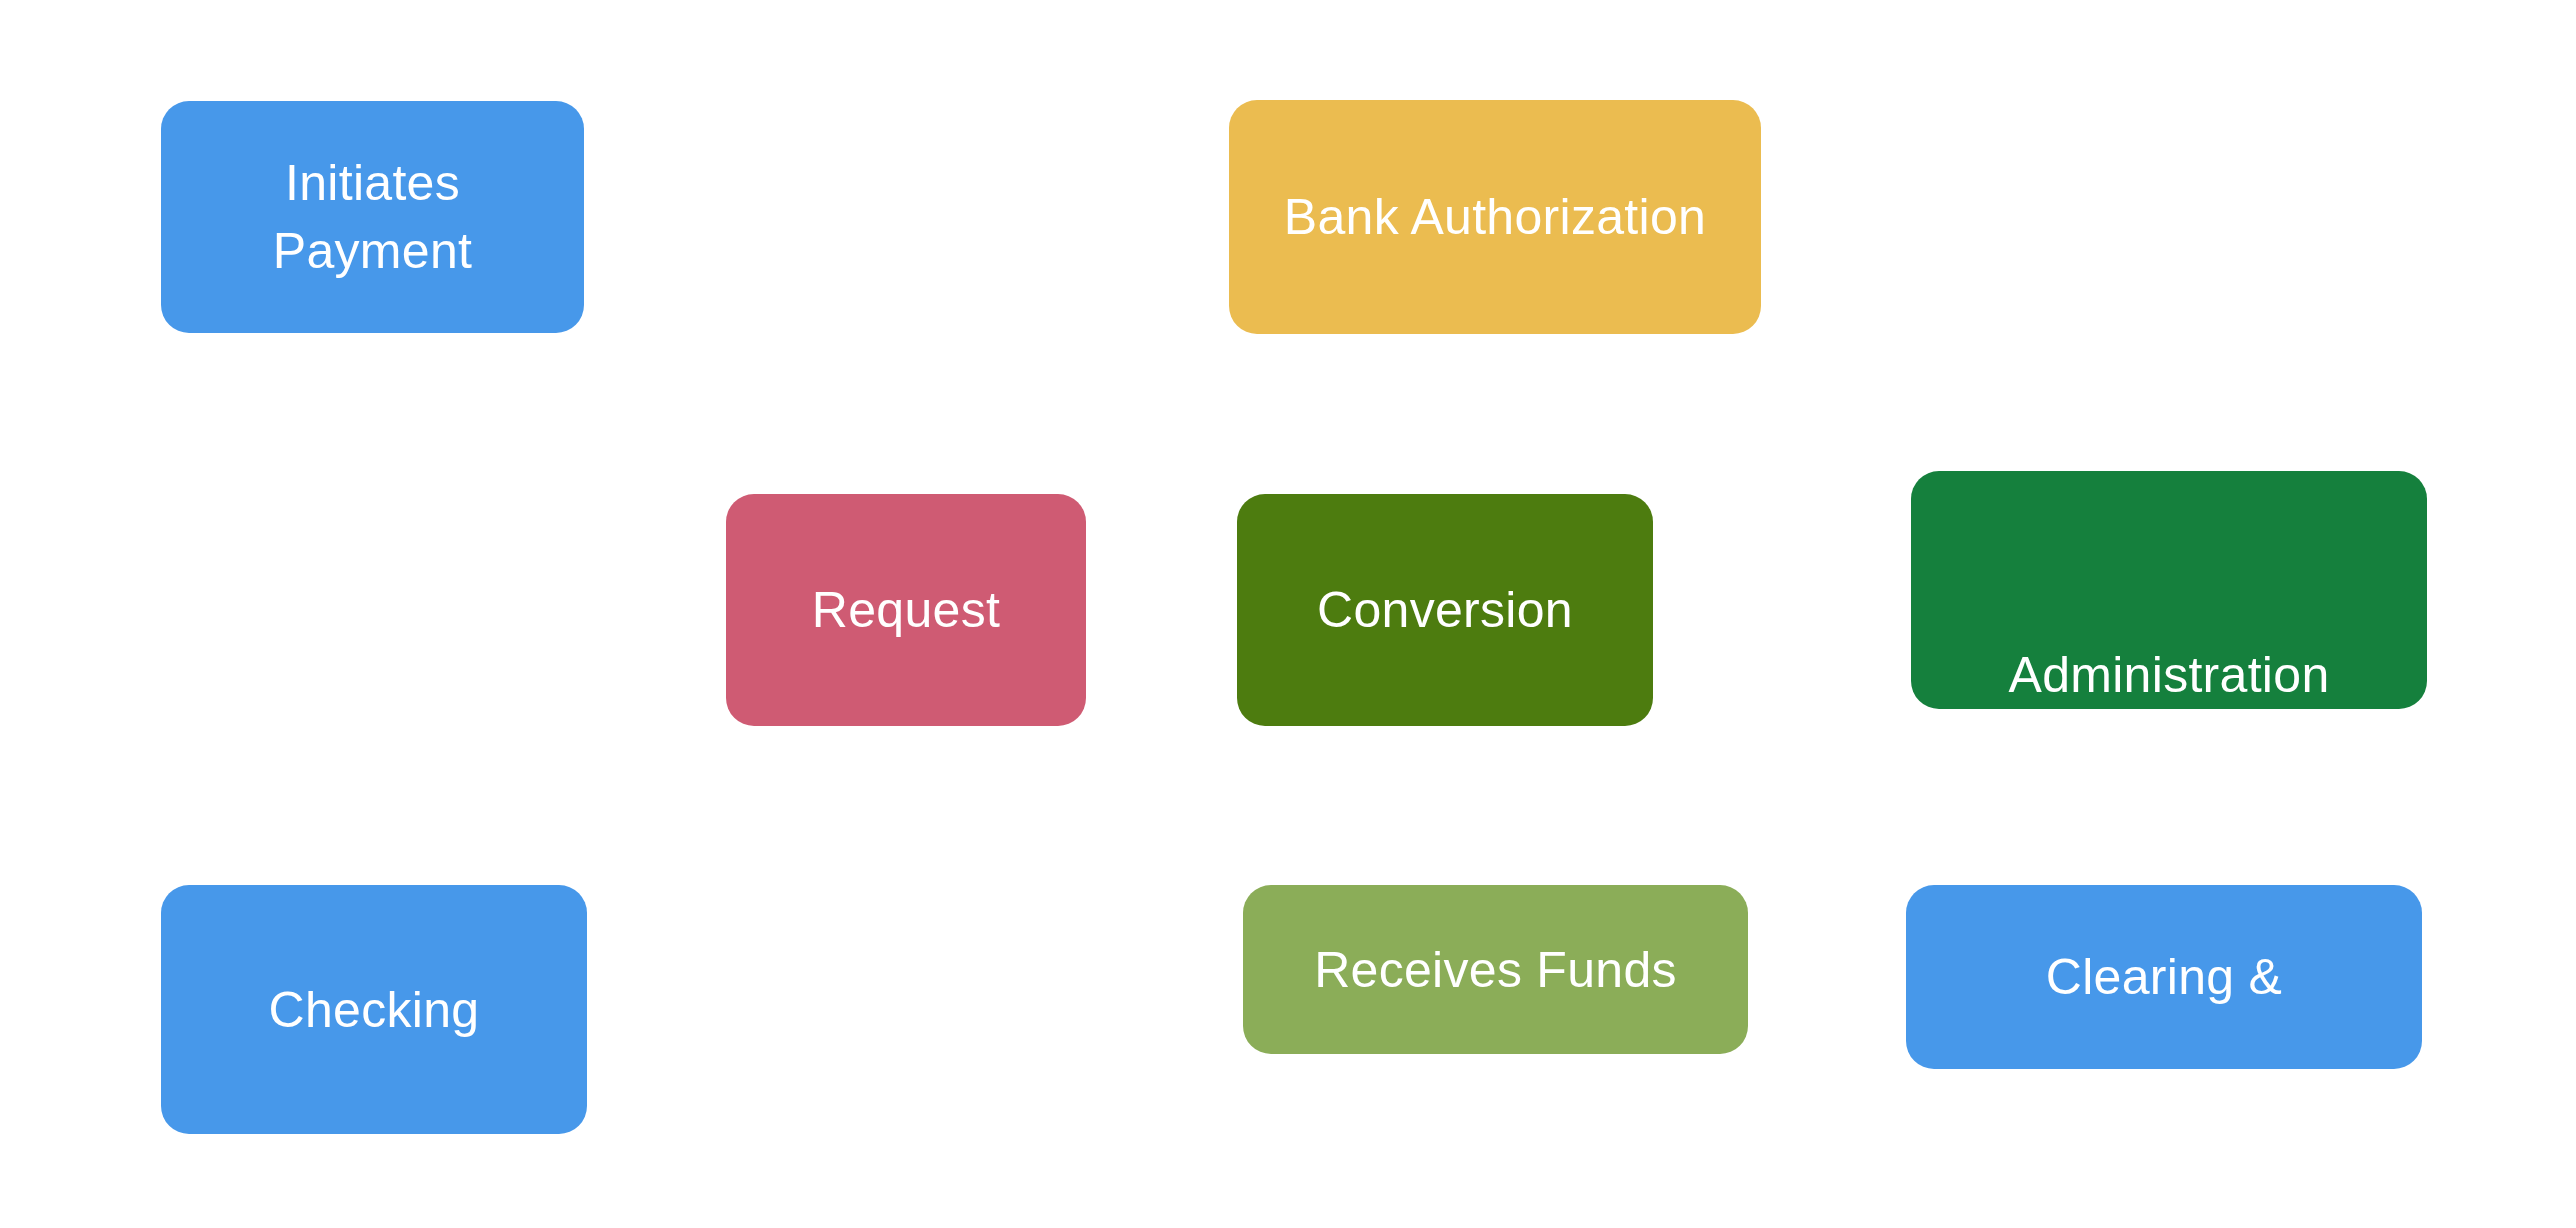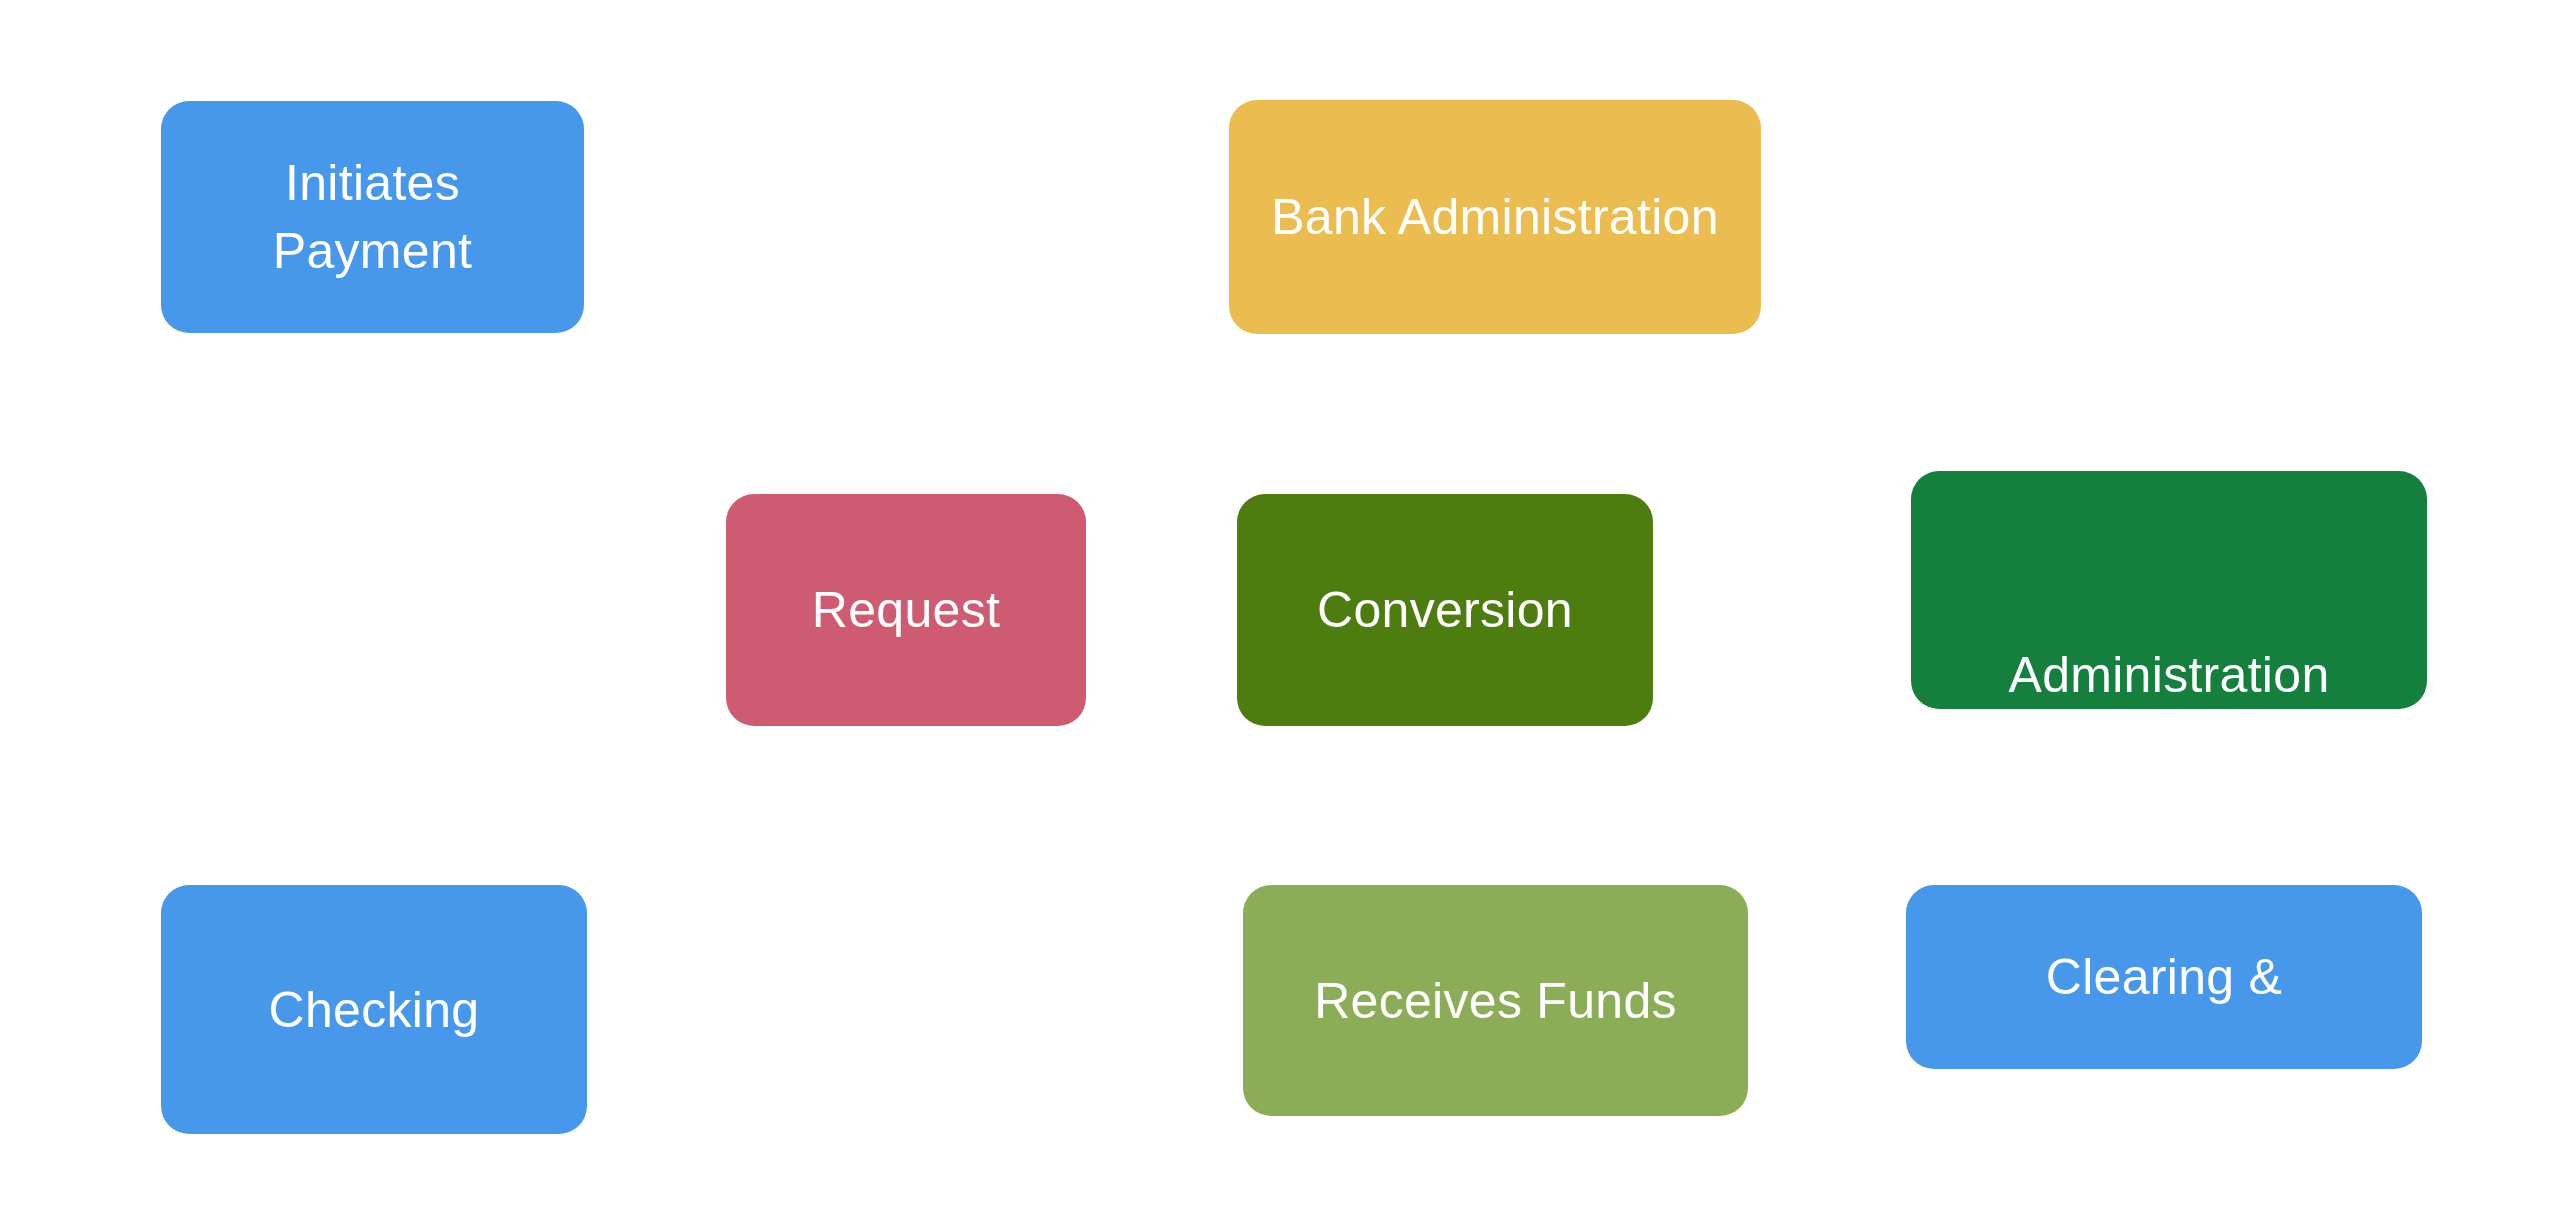--- a/index.html
+++ b/index.html
@@ -49,21 +49,21 @@
 
   <div class="node" style="left: 161px; top: 69px; width: 423px; height: 232px; background: rgb(71, 152, 234);">
     <div class="node-label">
       <span class="line">Initiates</span>
       <span class="line">Payment</span>
     </div>
   </div>
 
   <div class="node" style="left: 1229px; top: 68px; width: 532px; height: 234px; background: rgb(235, 188, 80);">
     <div class="node-label">
-      <span class="line">Bank Administration</span>
+      <span class="line">Bank Authorization</span>
 
     </div>
   </div>
 
   <div class="node" style="left: 726px; top: 462px; width: 360px; height: 232px; background: rgb(207, 91, 115);">
     <div class="node-label">
       <span class="line">Request</span>
 
     </div>
   </div>
@@ -82,21 +82,21 @@
     </div>
   </div>
 
   <div class="node" style="left: 161px; top: 853px; width: 426px; height: 249px; background: rgb(71, 152, 234);">
     <div class="node-label">
       <span class="line">Checking</span>
 
     </div>
   </div>
 
-  <div class="node" style="left: 1243px; top: 853px; width: 505px; height: 231px; background: rgb(139, 173, 88);">
+  <div class="node" style="left: 1243px; top: 853px; width: 505px; height: 169px; background: rgb(139, 173, 88);">
     <div class="node-label">
       <span class="line">Receives Funds</span>
 
     </div>
   </div>
 
   <div class="node" style="left: 1906px; top: 853px; width: 516px; height: 184px; background: rgb(71, 152, 234);">
     <div class="node-label">
       <span class="line">Clearing &amp;</span>
     </div>

